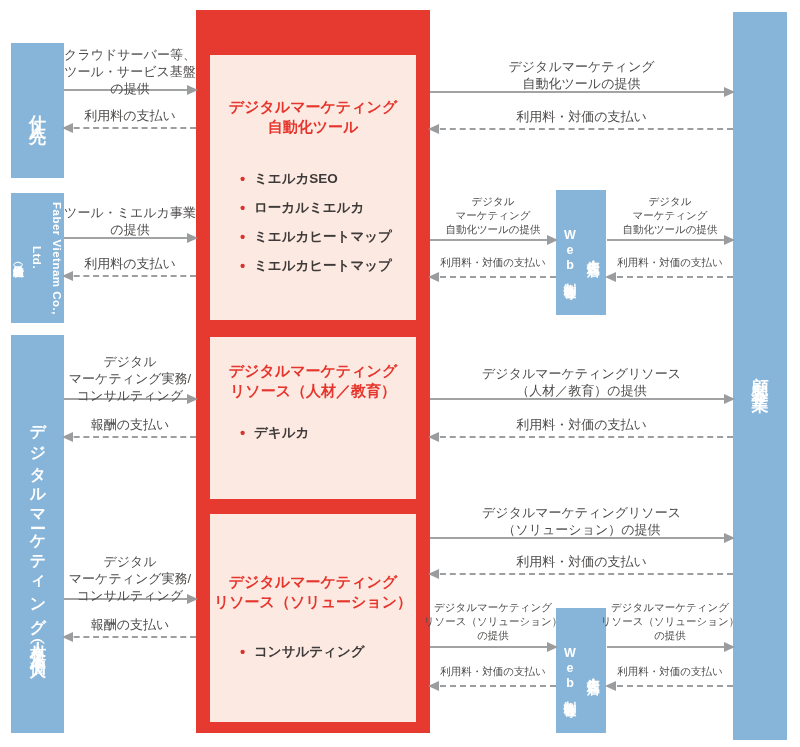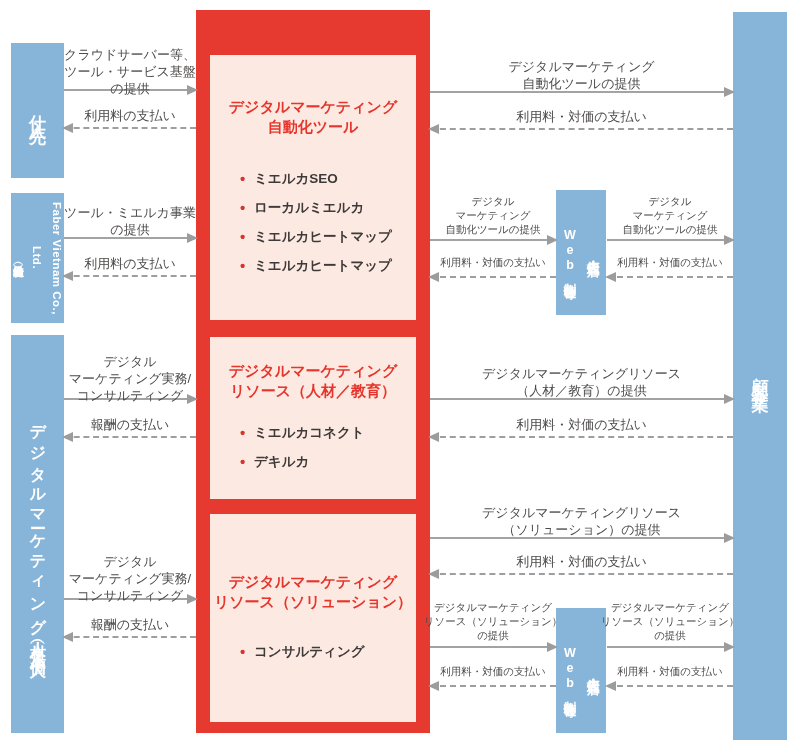--- a/index.html
+++ b/index.html
@@ -71,21 +71,20 @@
       <li>ローカルミエルカ</li>
       <li>ミエルカヒートマップ</li>
       <li>ミエルカヒートマップ</li>
     </ul>
   </div>
 
   <div class="pbox" style="top:337px;height:162px;">
     <div class="ptitle" style="margin-top:24px;">デジタルマーケティング
 リソース（人材／教育）</div>
     <ul class="plist" style="margin-top:16px;">
-      <li>ミエルカコネクト</li>
       <li>デキルカ</li>
     </ul>
   </div>
 
   <div class="pbox" style="top:514px;height:208px;">
     <div class="ptitle" style="margin-top:58px;">デジタルマーケティング
 リソース（ソリューション）</div>
     <ul class="plist" style="margin-top:24px;">
       <li>コンサルティング</li>
     </ul>

